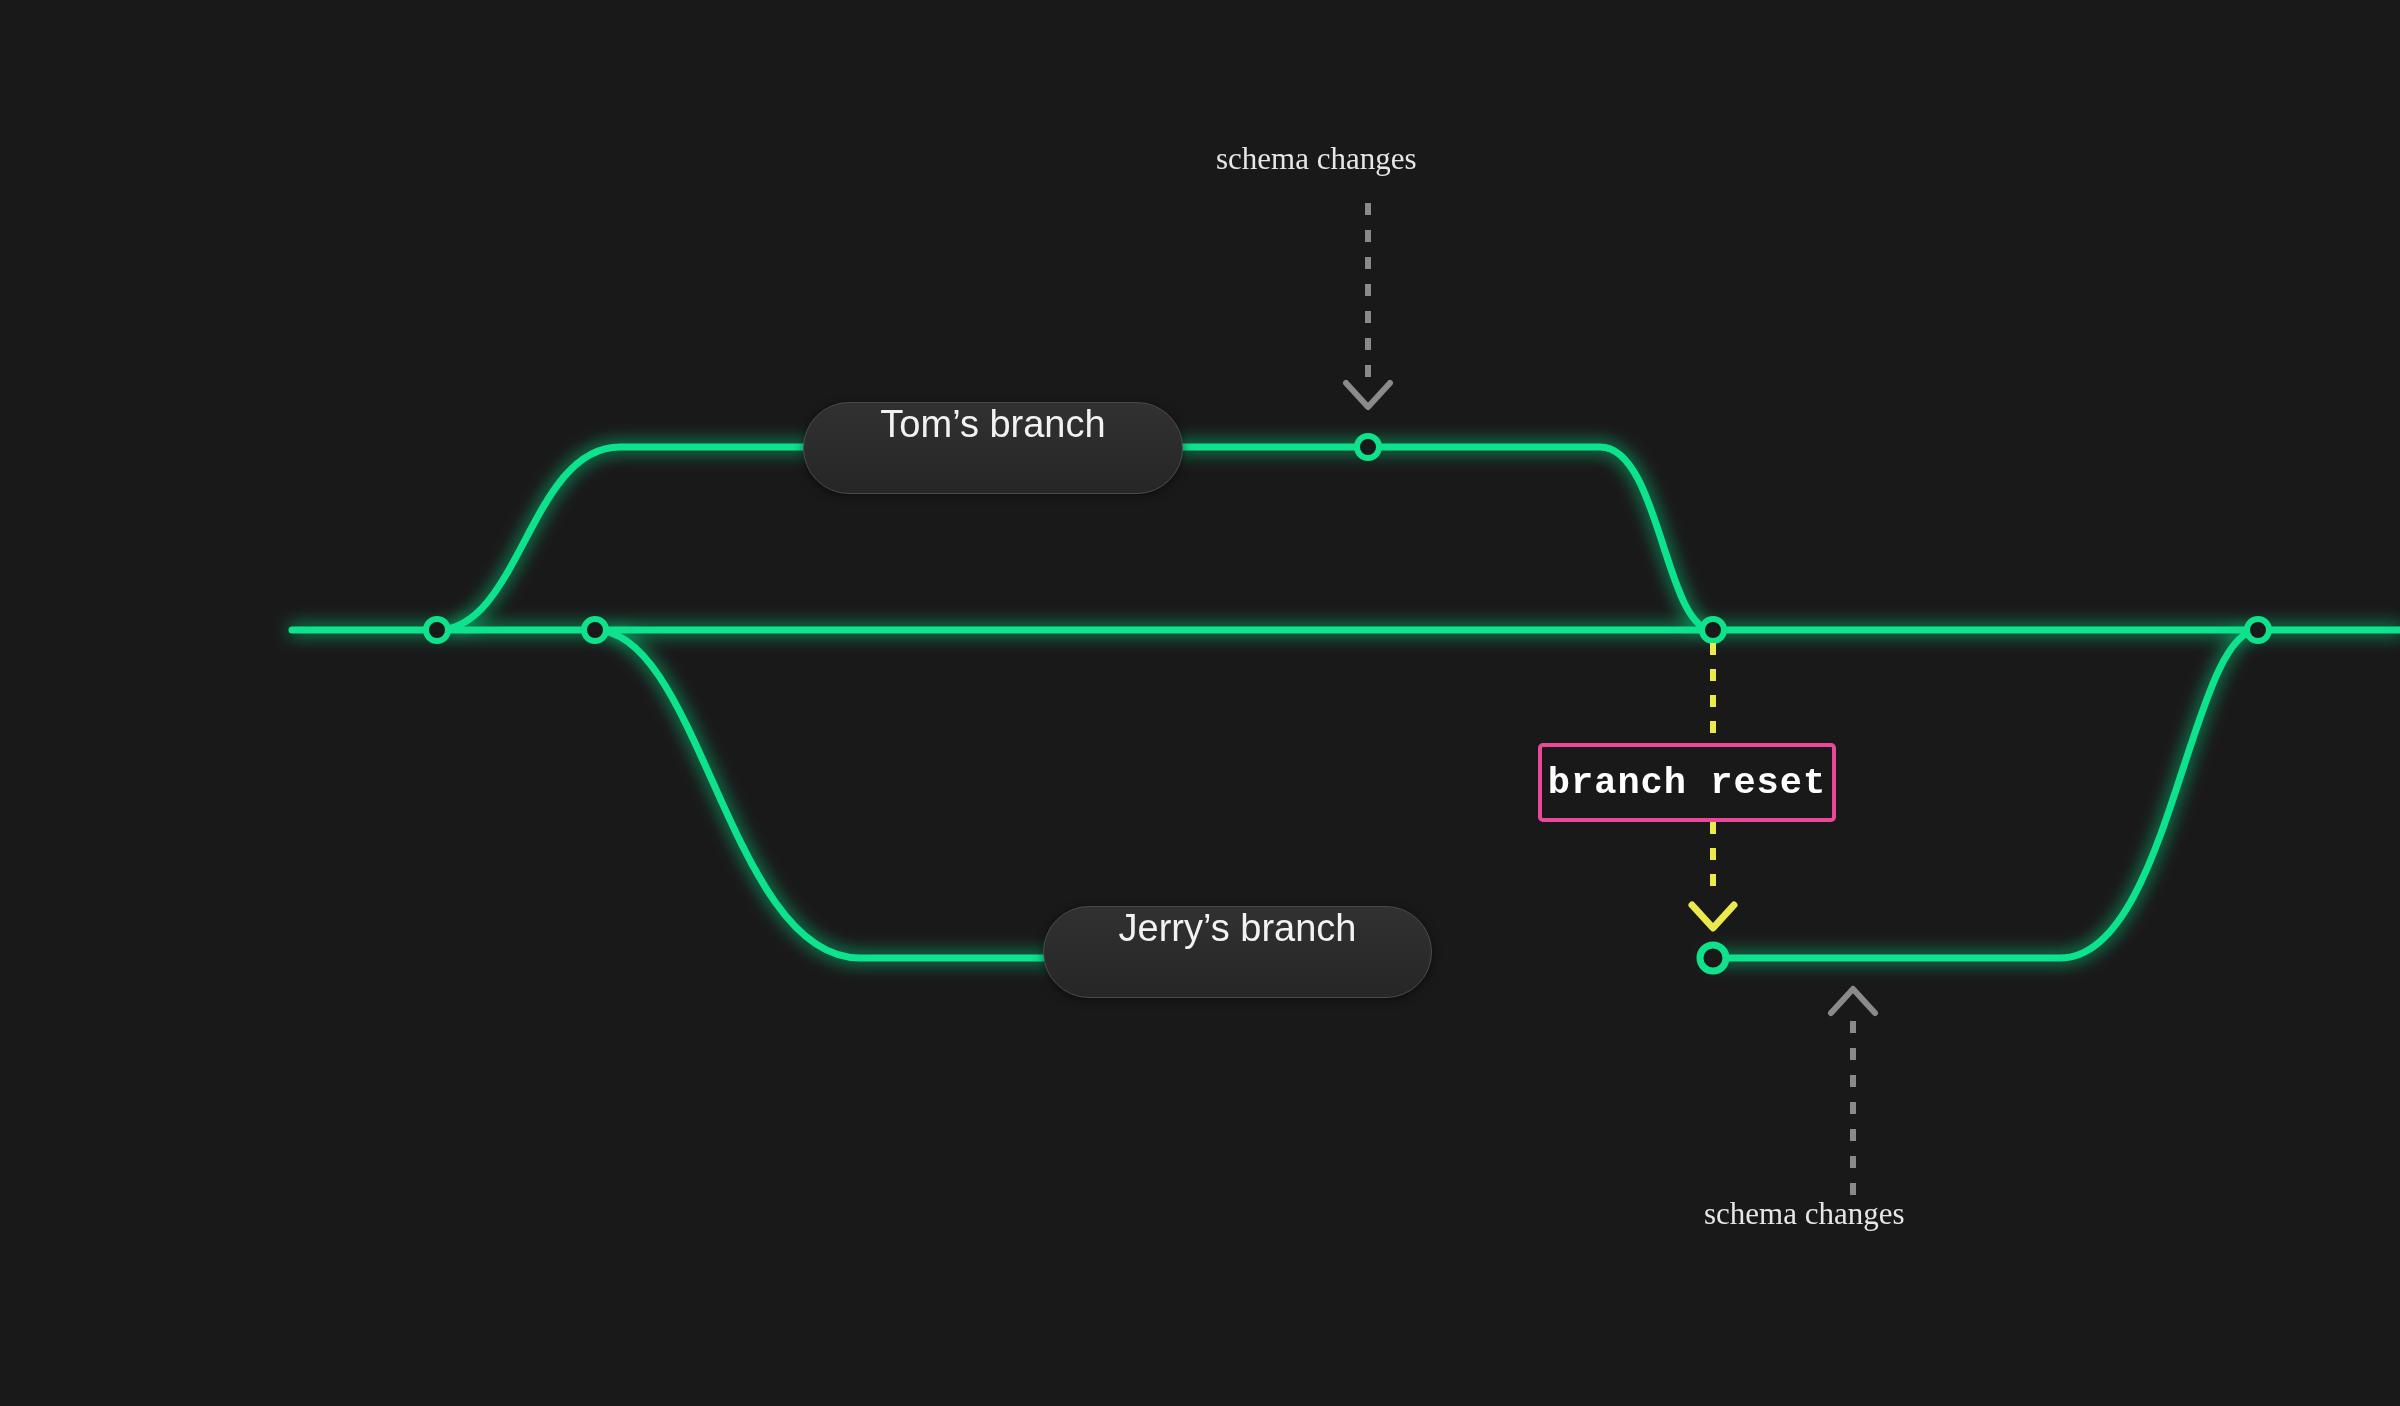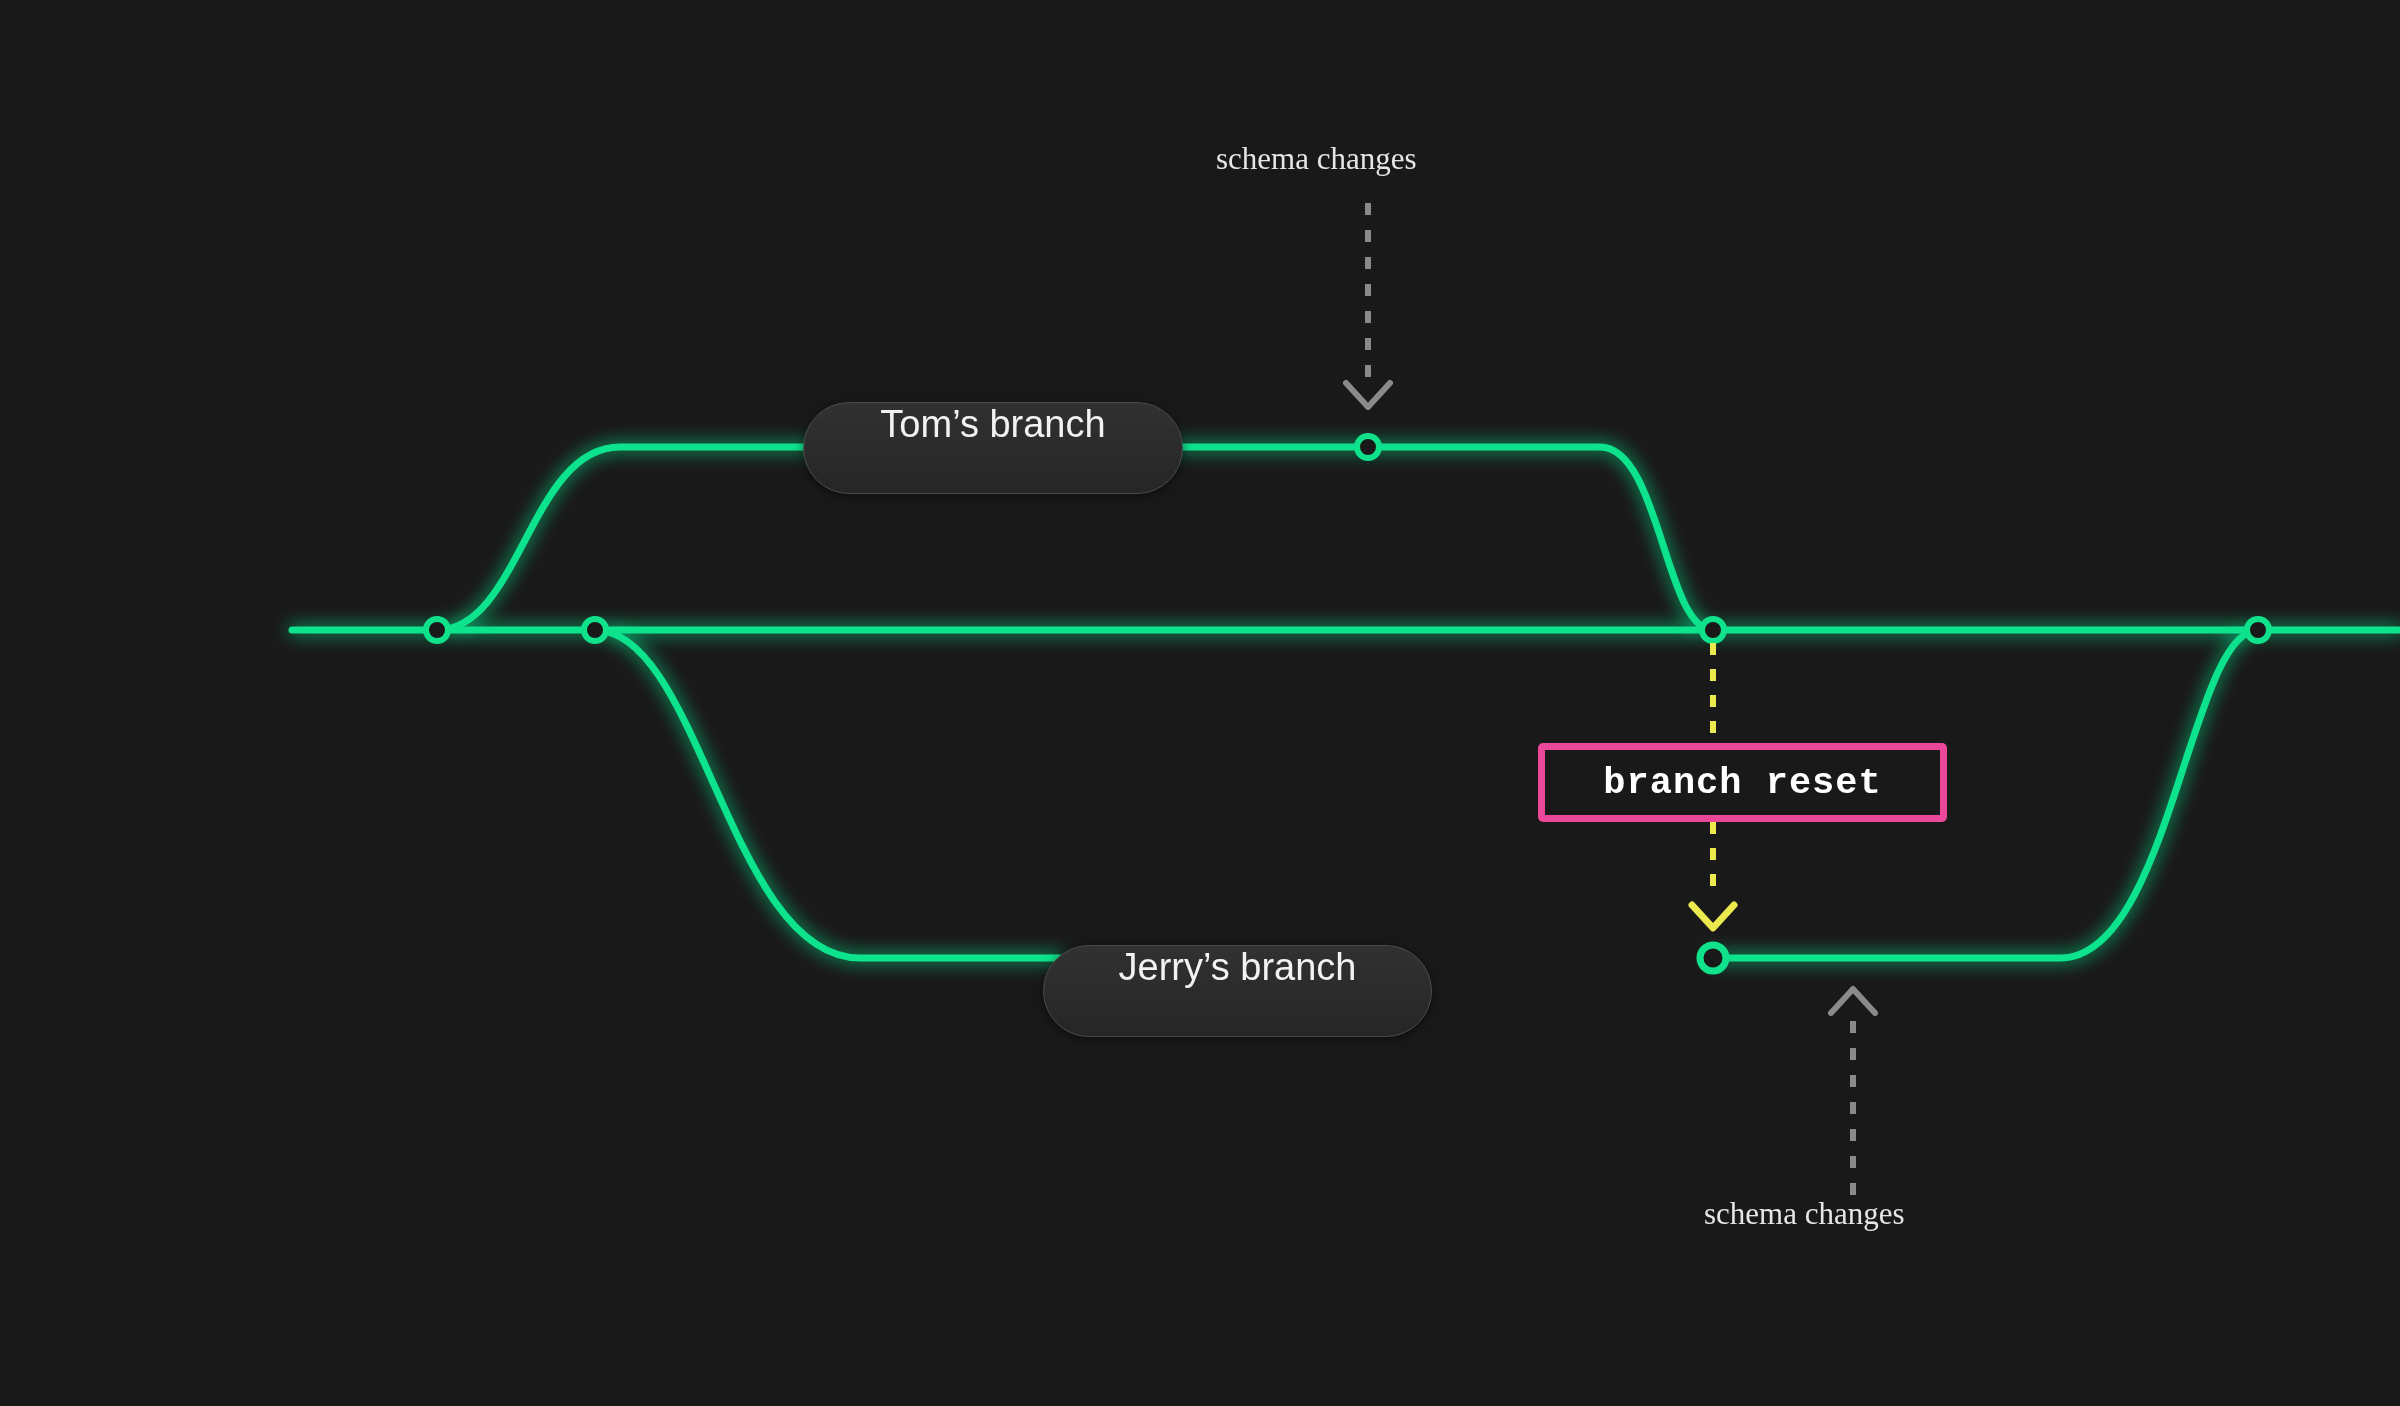--- a/index.html
+++ b/index.html
@@ -61,37 +61,36 @@
   .pill-tom {
     left: 803px;
     top: 402px;
     width: 380px;
   }
   .pill-jerry {
     left: 1043px
     ;
     top: 906px;
     width: 389px;
-    margin-top: 39px;
   }
   .pill-jerry { left: 1043px; top: 906px; width: 389px; }
 
   
   .reset-box {
     position: absolute;
     left: 1538px;
     top: 743px;
-    width: 409px;
+    width: 298px;
     height: 79px;
     box-sizing: border-box;
     display: flex;
     align-items: center;
     justify-content: center;
     background: #191919;
-    border: 7px solid #ec4899;
+    border: 4px solid #ec4899;
     border-radius: 5px;
     color: #ffffff;
     font-family: "Liberation Mono", monospace;
     font-size: 37px;
     font-weight: 700;
     letter-spacing: 1px;
     white-space: nowrap;
     user-select: none;
   }
 

